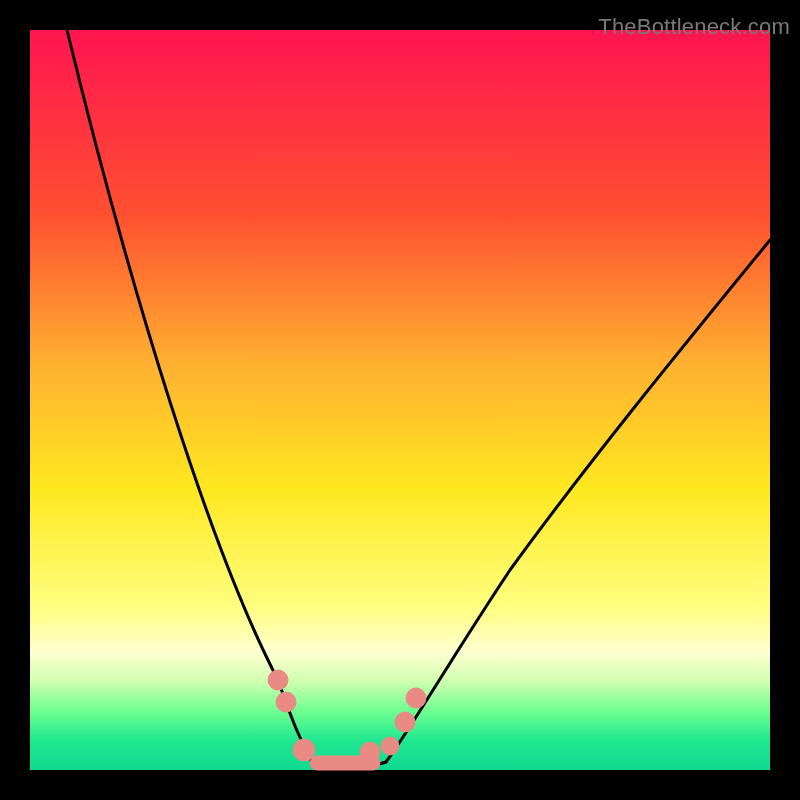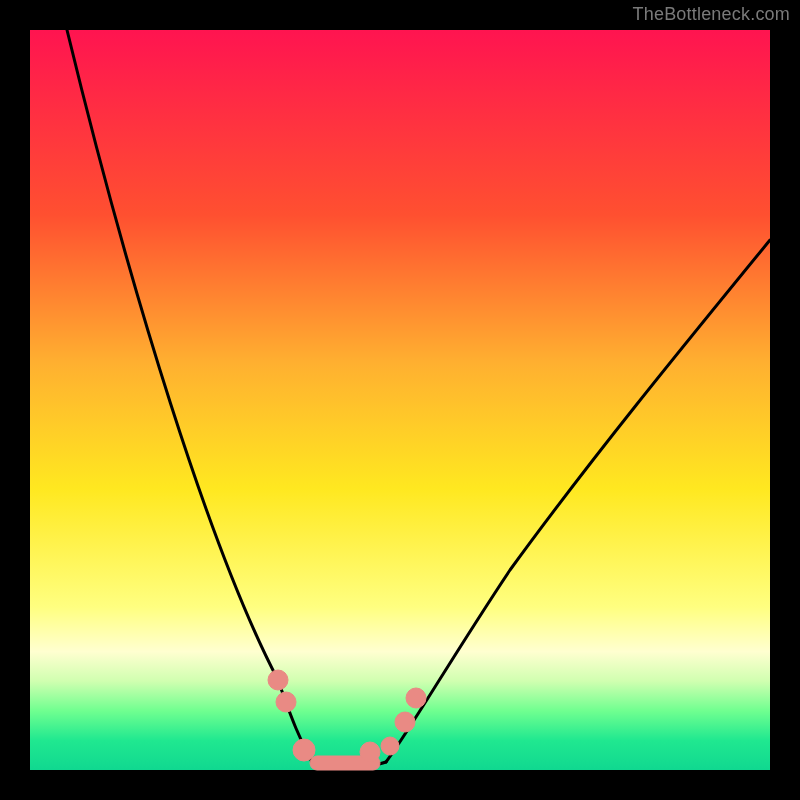--- a/index.html
+++ b/index.html
@@ -31,24 +31,24 @@
       #ffff80 78%,
       #ffffd0 84%,
       #d0ffb0 88%,
       #70ff90 92%,
       #20e890 96%,
       #10d890 100%
     );
   }
   .watermark {
     position: absolute;
-    top: 4px;
+    top: 14px;
     right: 10px;
     color: #7a7a7a;
-    font-size: 18px;
+    font-size: 22px;
     letter-spacing: 0.2px;
   }
   svg.curves {
     position: absolute;
     left: 30px;
     top: 30px;
     width: 740px;
     height: 740px;
     overflow: visible;
   }

